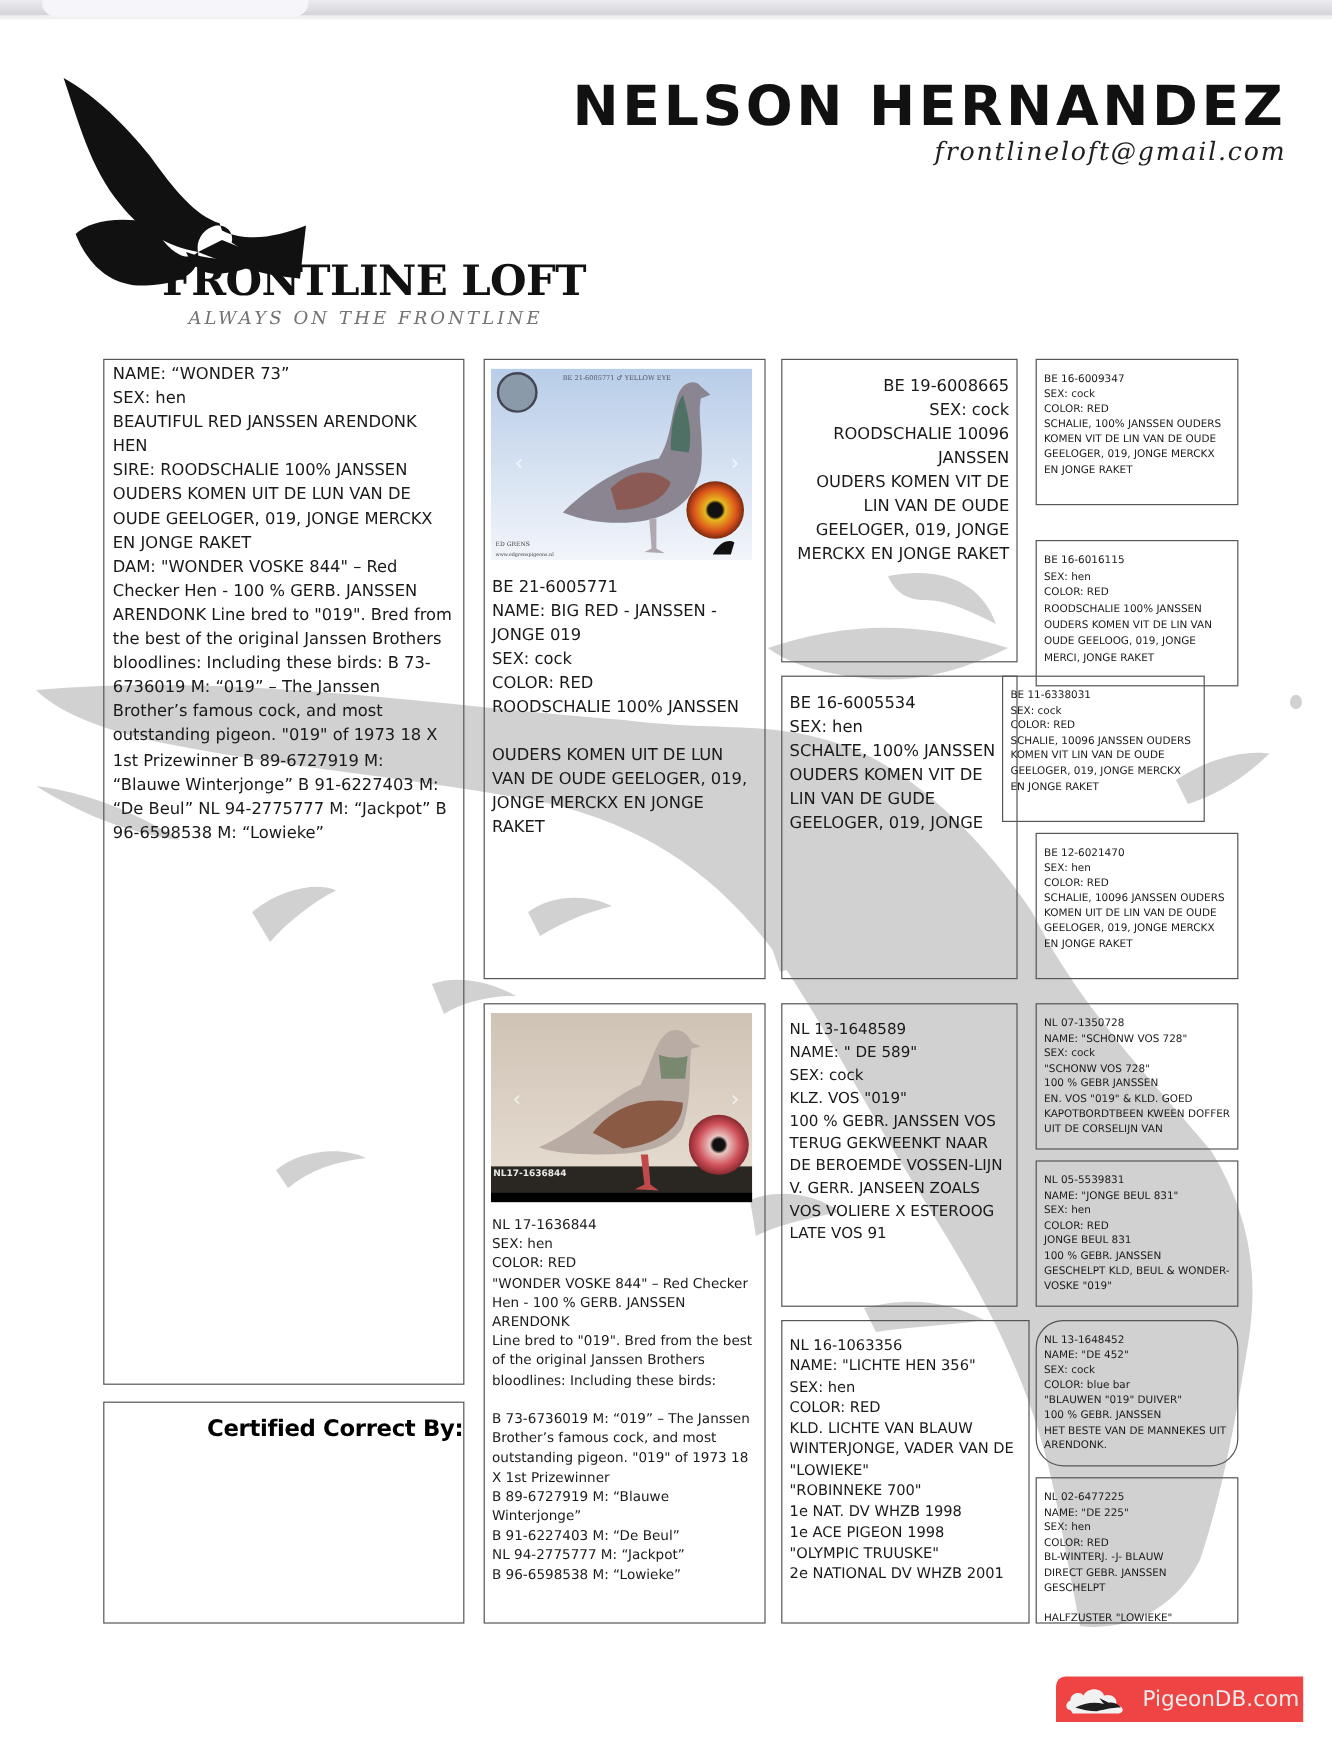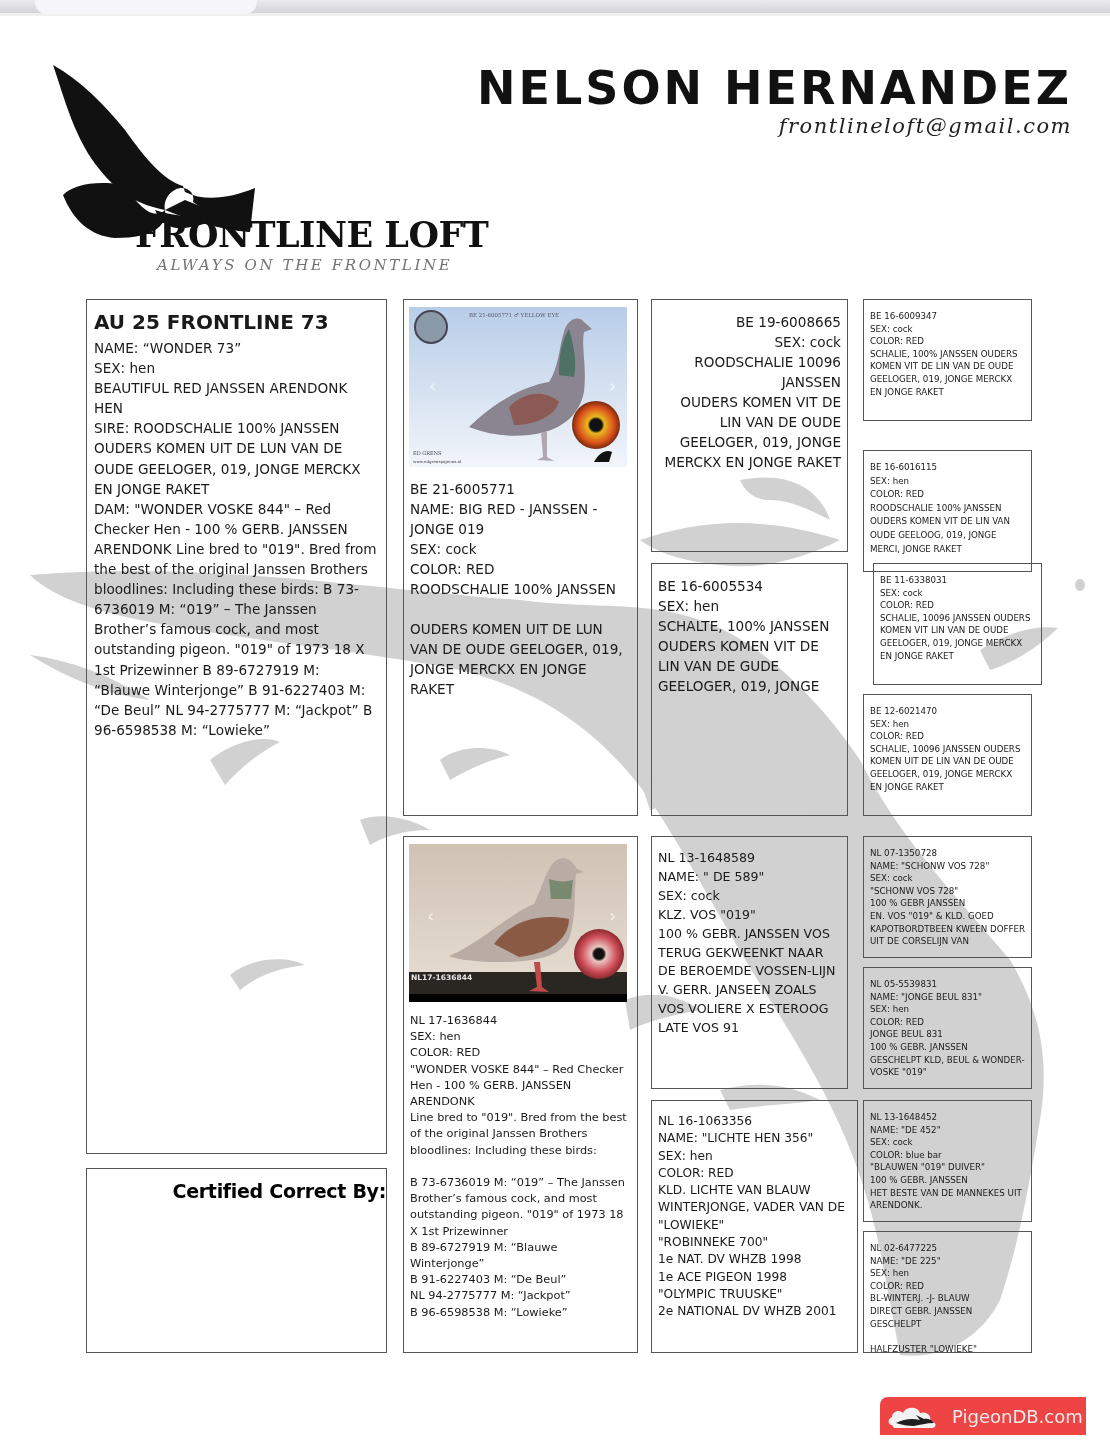--- a/index.html
+++ b/index.html
@@ -68,21 +68,20 @@
 </svg>
 <div class="logo-title">FRONTLINE LOFT</div>
 <div class="logo-tag">ALWAYS ON THE FRONTLINE</div>
 
 <div class="header-right">
   <div class="name">NELSON HERNANDEZ</div>
   <div class="email">frontlineloft@gmail.com</div>
 </div>
 
 <div class="box" style="left:86px; top:299px; width:301px; height:855px;">
-  <div class="subj-title">AU 25 FRONTLINE 73</div>
   <div class="subj-body">NAME: “WONDER 73”
 SEX: hen
 BEAUTIFUL RED JANSSEN ARENDONK HEN
 SIRE: ROODSCHALIE 100% JANSSEN OUDERS KOMEN UIT DE LUN VAN DE OUDE GEELOGER, 019, JONGE MERCKX EN JONGE RAKET
 DAM: "WONDER VOSKE 844" – Red Checker Hen - 100 % GERB. JANSSEN ARENDONK Line bred to "019". Bred from the best of the original Janssen Brothers bloodlines: Including these birds: B 73-6736019 M: “019” – The Janssen Brother’s famous cock, and most outstanding pigeon. "019" of 1973 18 X 1st Prizewinner B 89-6727919 M: “Blauwe Winterjonge” B 91-6227403 M: “De Beul” NL 94-2775777 M: “Jackpot” B 96-6598538 M: “Lowieke”</div>
 </div>
 
 <div class="box" style="left:86px; top:1168px; width:301px; height:185px;">
   <div class="cert">Certified Correct By:</div>
 </div>
@@ -204,21 +203,21 @@
 SEX: cock
 COLOR: RED
 SCHALIE, 100% JANSSEN OUDERS KOMEN VIT DE LIN VAN DE OUDE GEELOGER, 019, JONGE MERCKX EN JONGE RAKET</div>
 </div>
 <div class="box" style="left:863px; top:430px; width:169px; height:122px;margin-top:20px;">
   <div class="t9" style="line-height:13.6px;">BE 16-6016115
 SEX: hen
 COLOR: RED
 ROODSCHALIE 100% JANSSEN OUDERS KOMEN VIT DE LIN VAN OUDE GEELOOG, 019, JONGE MERCI, JONGE RAKET</div>
 </div>
-<div class="box" style="left:873px; top:563px; width:169px; height:122px;">
+<div class="box" style="left:835px; top:563px; width:169px; height:122px;">
   <div class="t9">BE 11-6338031
 SEX: cock
 COLOR: RED
 SCHALIE, 10096 JANSSEN OUDERS KOMEN VIT LIN VAN DE OUDE GEELOGER, 019, JONGE MERCKX EN JONGE RAKET</div>
 </div>
 <div class="box" style="left:863px; top:694px; width:169px; height:122px;">
   <div class="t9">BE 12-6021470
 SEX: hen
 COLOR: RED
 SCHALIE, 10096 JANSSEN OUDERS KOMEN UIT DE LIN VAN DE OUDE GEELOGER, 019, JONGE MERCKX EN JONGE RAKET</div>
@@ -233,21 +232,21 @@
 </div>
 <div class="box" style="left:863px; top:967px; width:169px; height:122px;">
   <div class="t9">NL 05-5539831
 NAME: "JONGE BEUL 831"
 SEX: hen
 COLOR: RED
 JONGE BEUL 831
 100 % GEBR. JANSSEN
 GESCHELPT KLD, BEUL &amp; WONDER-VOSKE "019"</div>
 </div>
-<div class="box" style="left:863px; top:1100px; width:169px; height:122px;">
+<div class="box" style="left:863px; top:1100px; width:169px; height:122px;border-radius:23px;">
   <div class="t9">NL 13-1648452
 NAME: "DE 452"
 SEX: cock
 COLOR: blue bar
 "BLAUWEN "019" DUIVER"
 100 % GEBR. JANSSEN
 HET BESTE VAN DE MANNEKES UIT ARENDONK.</div>
 </div>
 <div class="box" style="left:863px; top:1231px; width:169px; height:122px;">
   <div class="t9">NL 02-6477225

